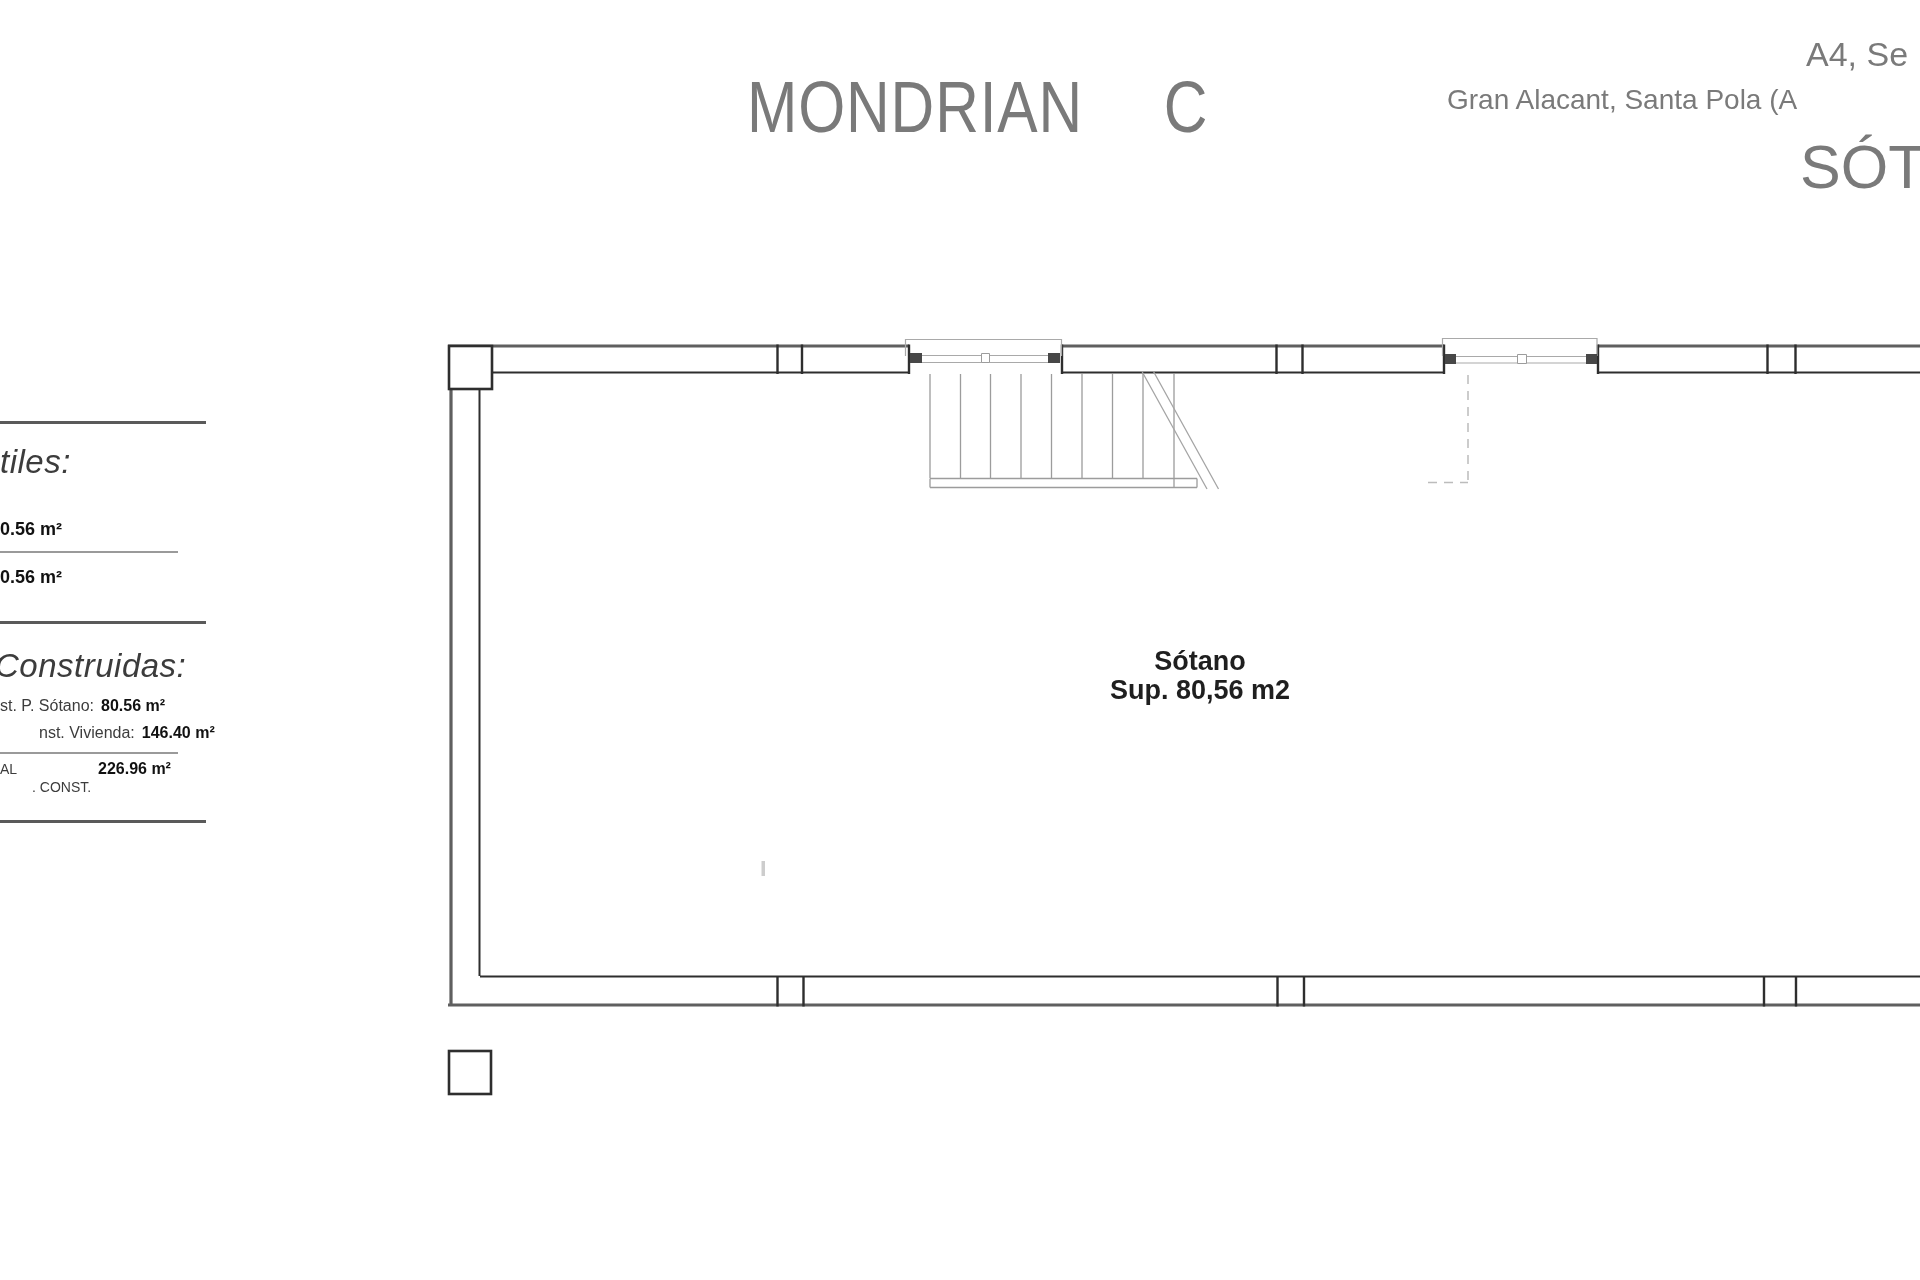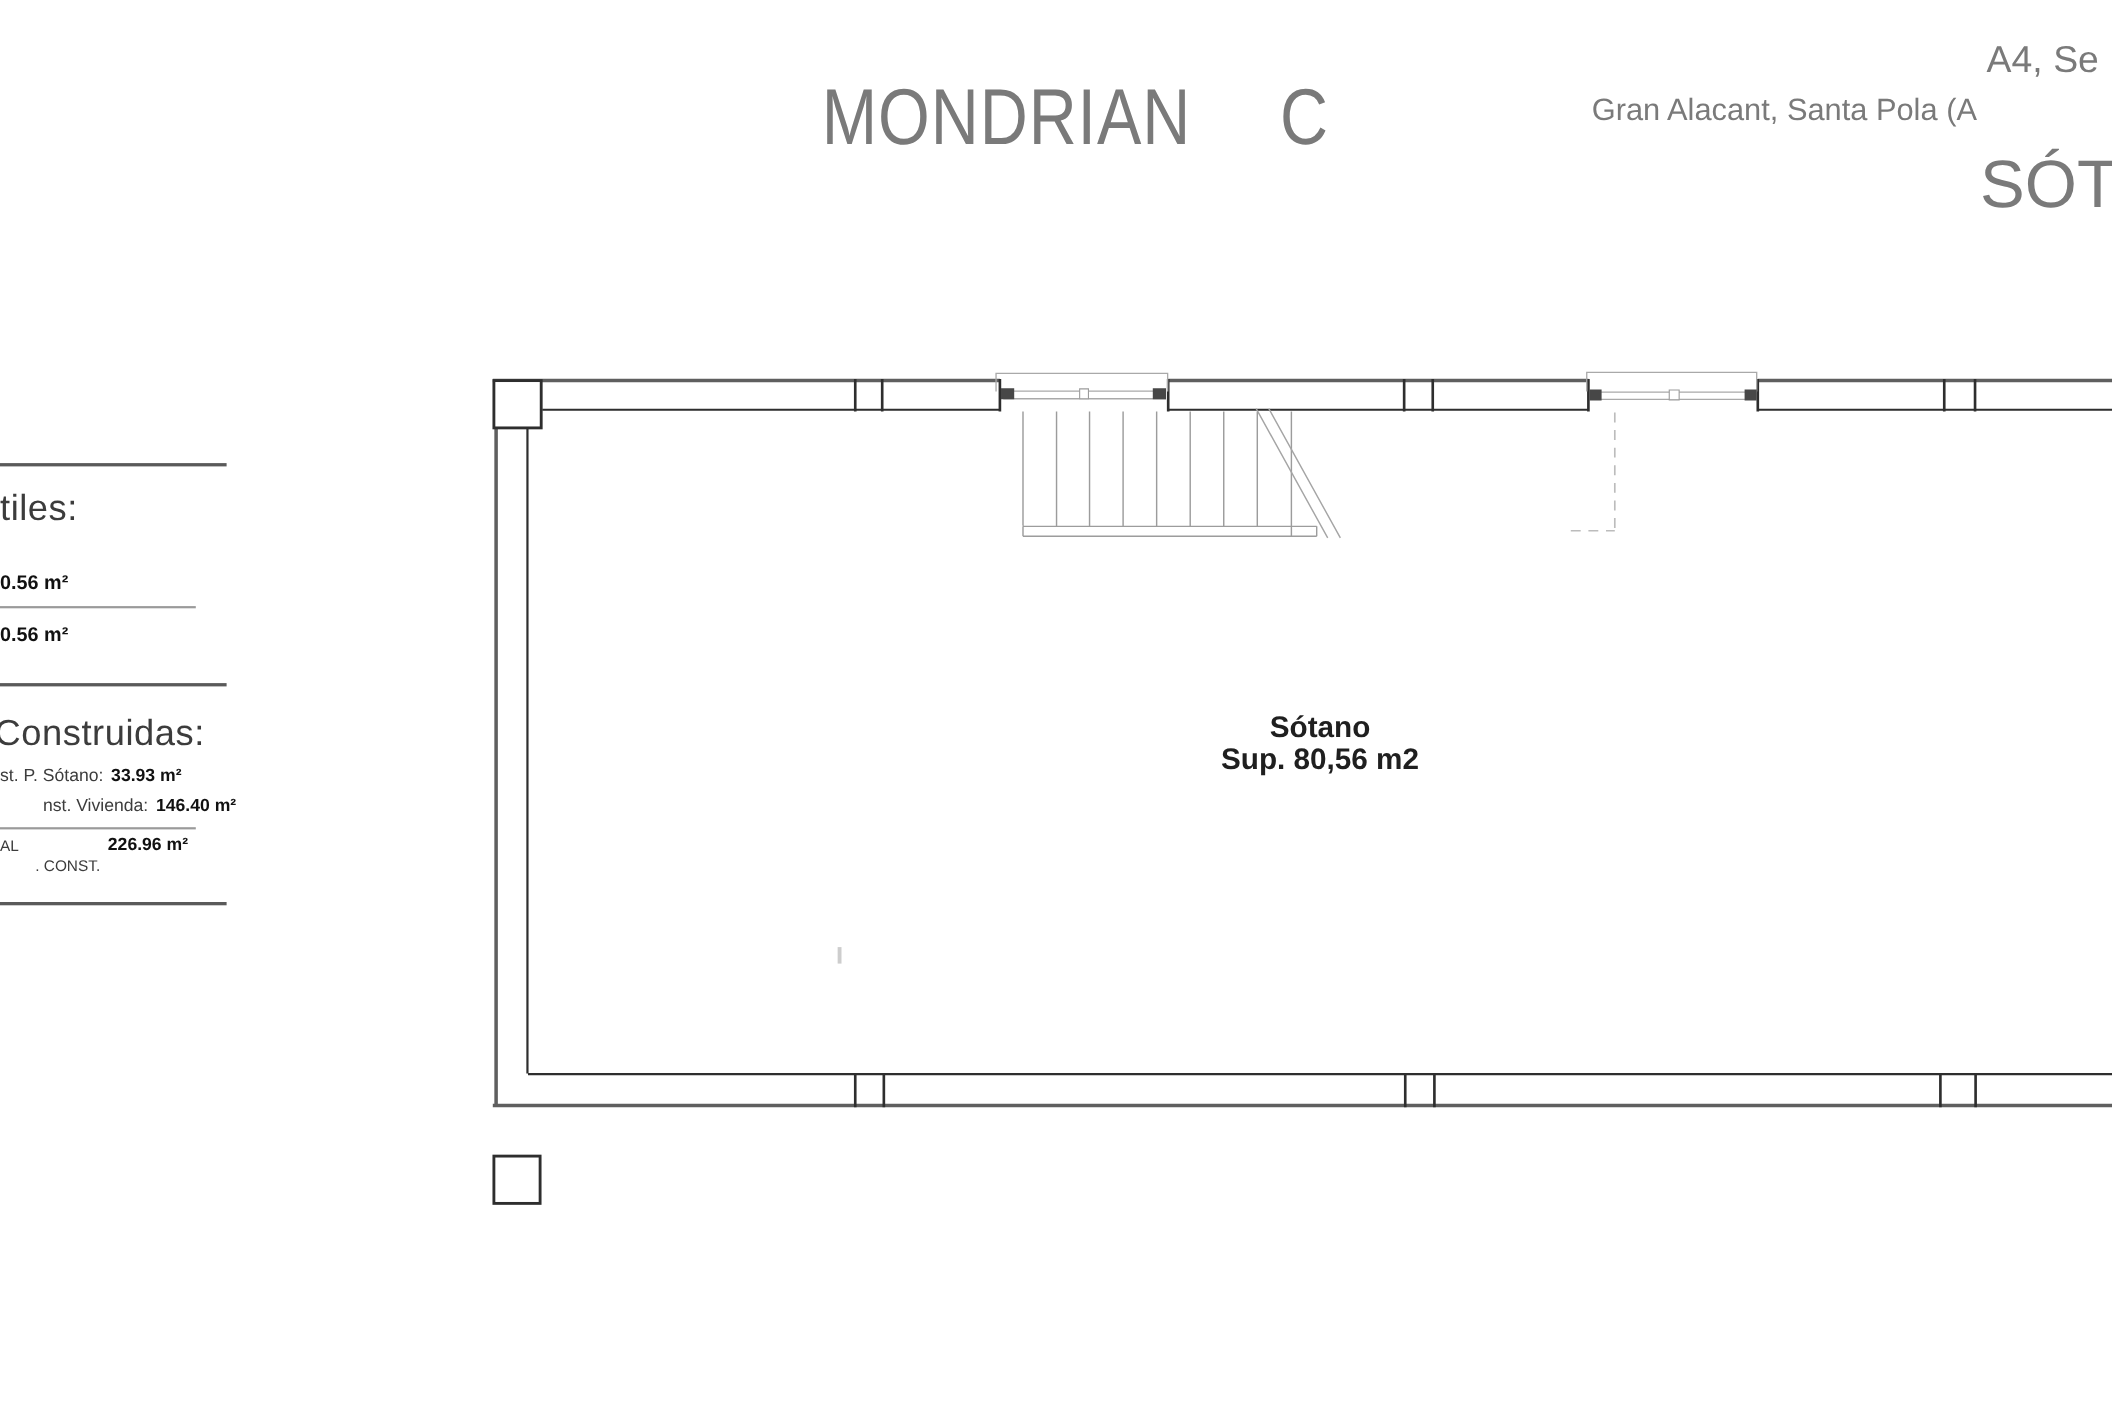--- a/index.html
+++ b/index.html
@@ -17,21 +17,21 @@
   }
   .title .variant{margin-left:96px;}
   .hdr{color:#7a7a7a;white-space:nowrap;text-align:center;}
   .hdr-1{left:1806px;top:34px;font-size:34px;line-height:40px;}
   .hdr-2{left:1447px;top:80px;font-size:28px;line-height:40px;}
   .hdr-3{left:1800px;top:134px;font-size:61px;line-height:66px;}
 
   
   .rule-thick{left:0;width:206px;height:3px;background:#5a5a5a;}
   .rule-thin{left:0;width:178px;height:1.5px;background:#9a9a9a;}
-  .sb-heading{left:0;font-size:33px;line-height:36px;color:#3c3c3c;letter-spacing:0.5px;white-space:nowrap;}
+  .sb-heading{left:0;font-size:33px;line-height:36px;color:#3c3c3c;letter-spacing:0.5px;white-space:nowrap;font-style:italic;}
   .sb-bold{font-weight:bold;color:#111;}
   .sb-val{left:0;font-size:18px;line-height:20px;white-space:nowrap;}
   .sb-row{left:0;font-size:16px;line-height:19px;color:#3c3c3c;white-space:nowrap;}
   .sb-row .sb-bold{margin-left:7px;}
   .sb-small{left:0;font-size:14px;line-height:17px;color:#3c3c3c;white-space:nowrap;}
   .sb-total-val{left:98px;top:759px;font-size:16px;line-height:19px;white-space:nowrap;}
 
   
   .room-label{
     left:1085px;top:647px;width:230px;text-align:center;
@@ -53,21 +53,21 @@
 
 <div class="abs sb-heading" style="top:444px;">tiles:</div>
 <div class="abs sb-val sb-bold" style="top:519px;">0.56 m²</div>
 <div class="abs rule-thin" style="top:551px;"></div>
 <div class="abs sb-val sb-bold" style="top:567px;">0.56 m²</div>
 
 <div class="abs rule-thick" style="top:621px;"></div>
 
 <div class="abs sb-heading" style="top:648px;margin-left:-5px;">Construidas:</div>
 
-<div class="abs sb-row" style="top:696px;"><span>st. P. Sótano:</span><span class="sb-bold">33.93 m²</span></div>
+<div class="abs sb-row" style="top:696px;"><span>st. P. Sótano:</span><span class="sb-bold">80.56 m²</span></div>
 <div class="abs sb-row" style="top:723px;padding-left:39px;"><span>nst. Vivienda:</span><span class="sb-bold">146.40 m²</span></div>
 
 <div class="abs rule-thin" style="top:752px;"></div>
 
 <div class="abs sb-small" style="top:761px;">AL</div>
 <div class="abs sb-small" style="top:779px;margin-left:32px;">. CONST.</div>
 <div class="abs sb-total-val sb-bold">226.96 m²</div>
 
 <div class="abs rule-thick" style="top:820px;"></div>
 

